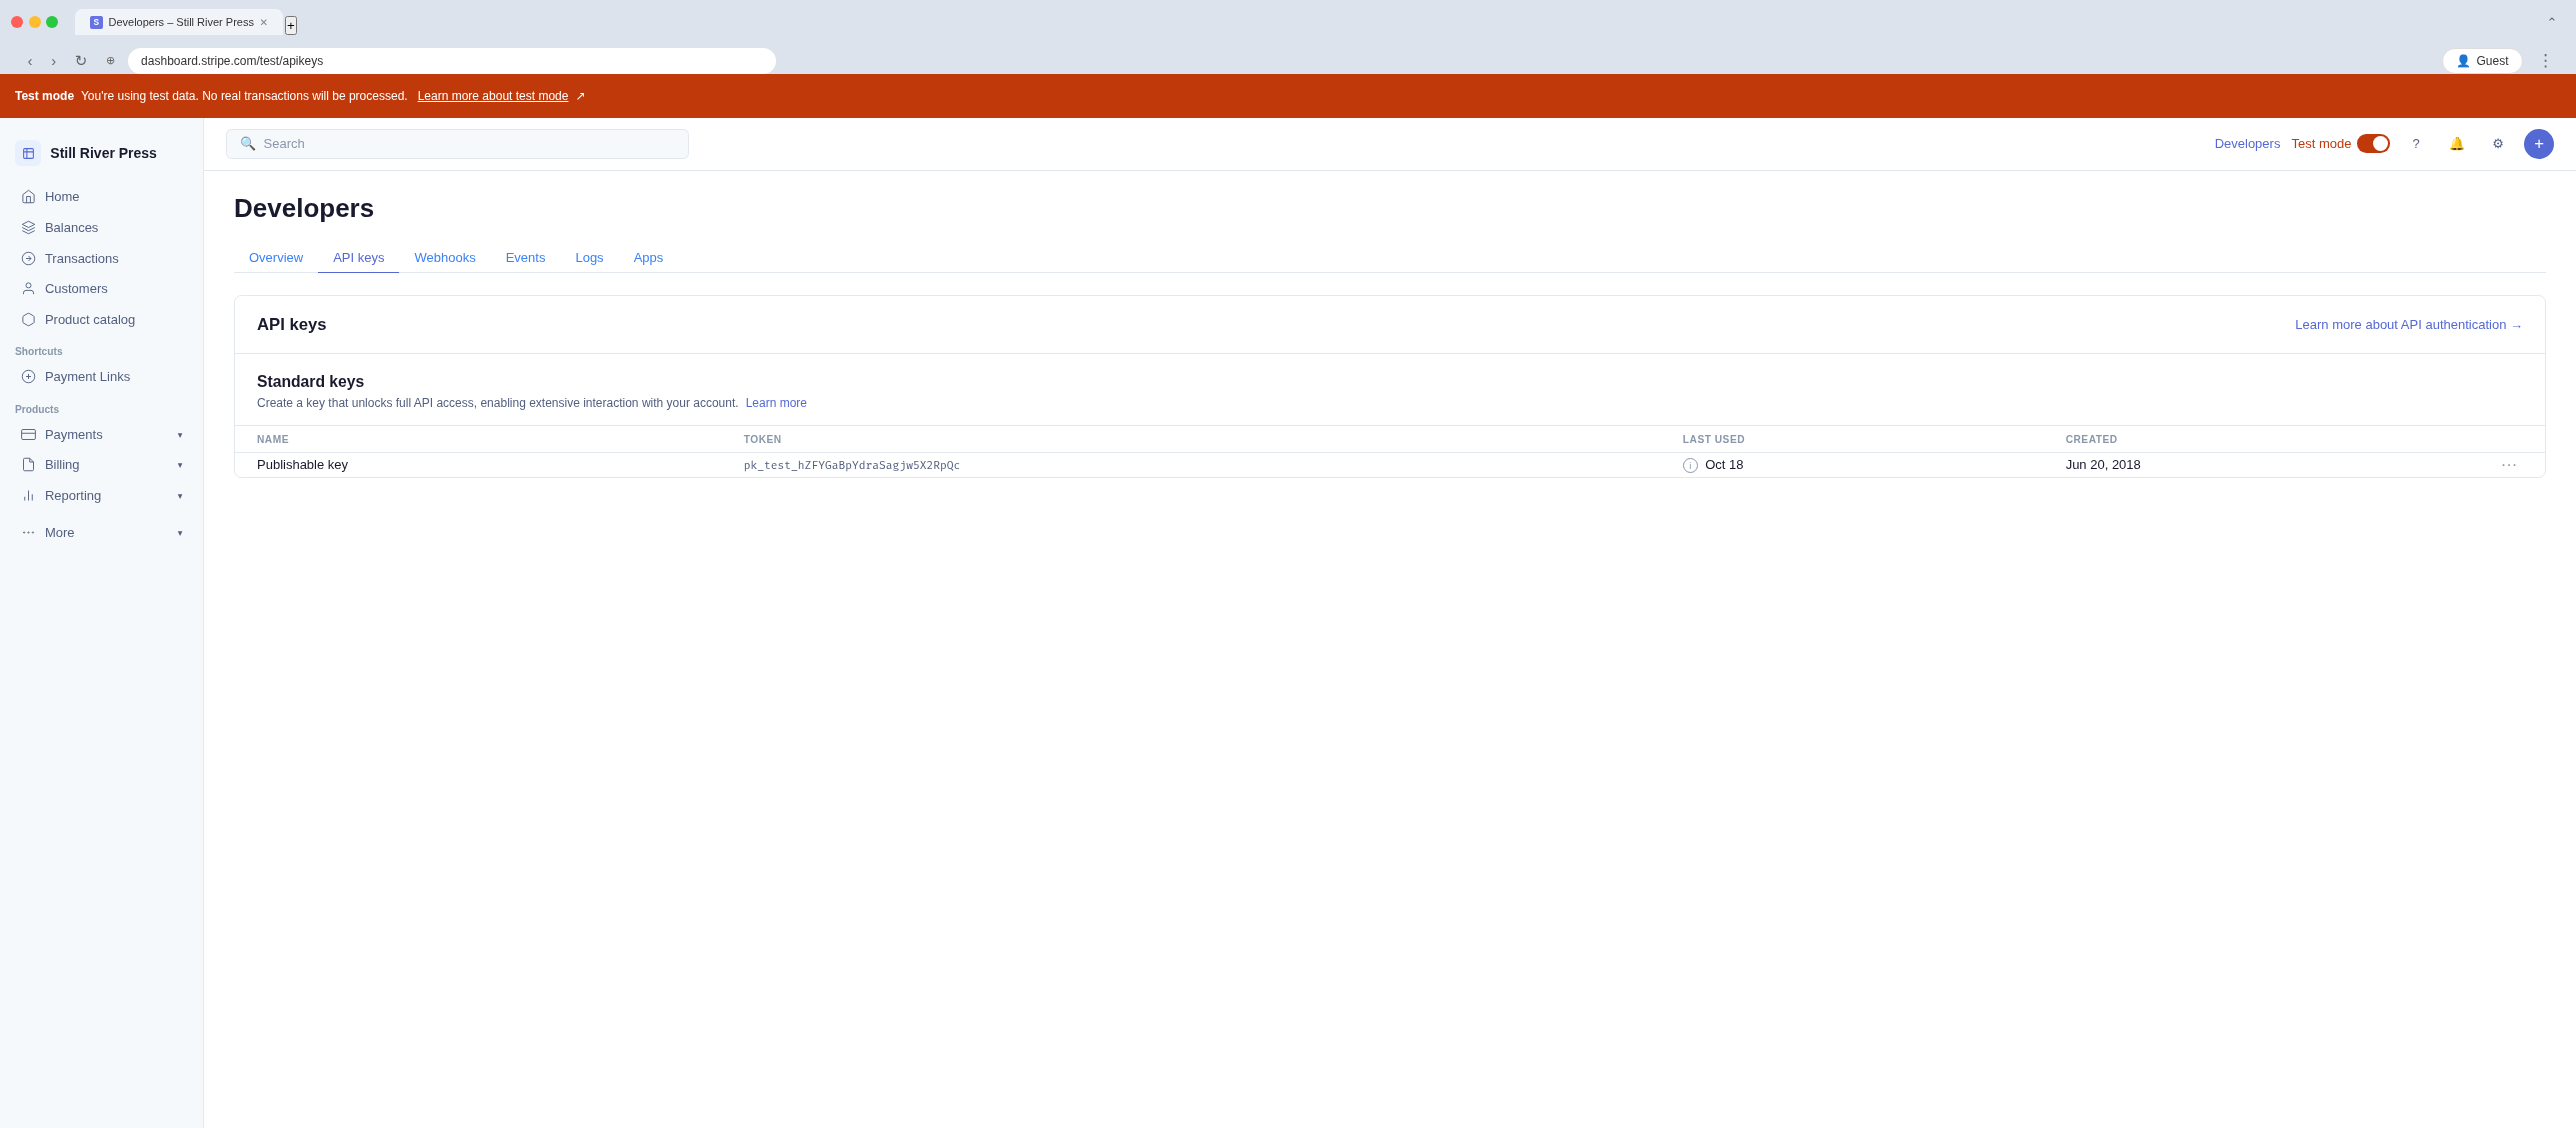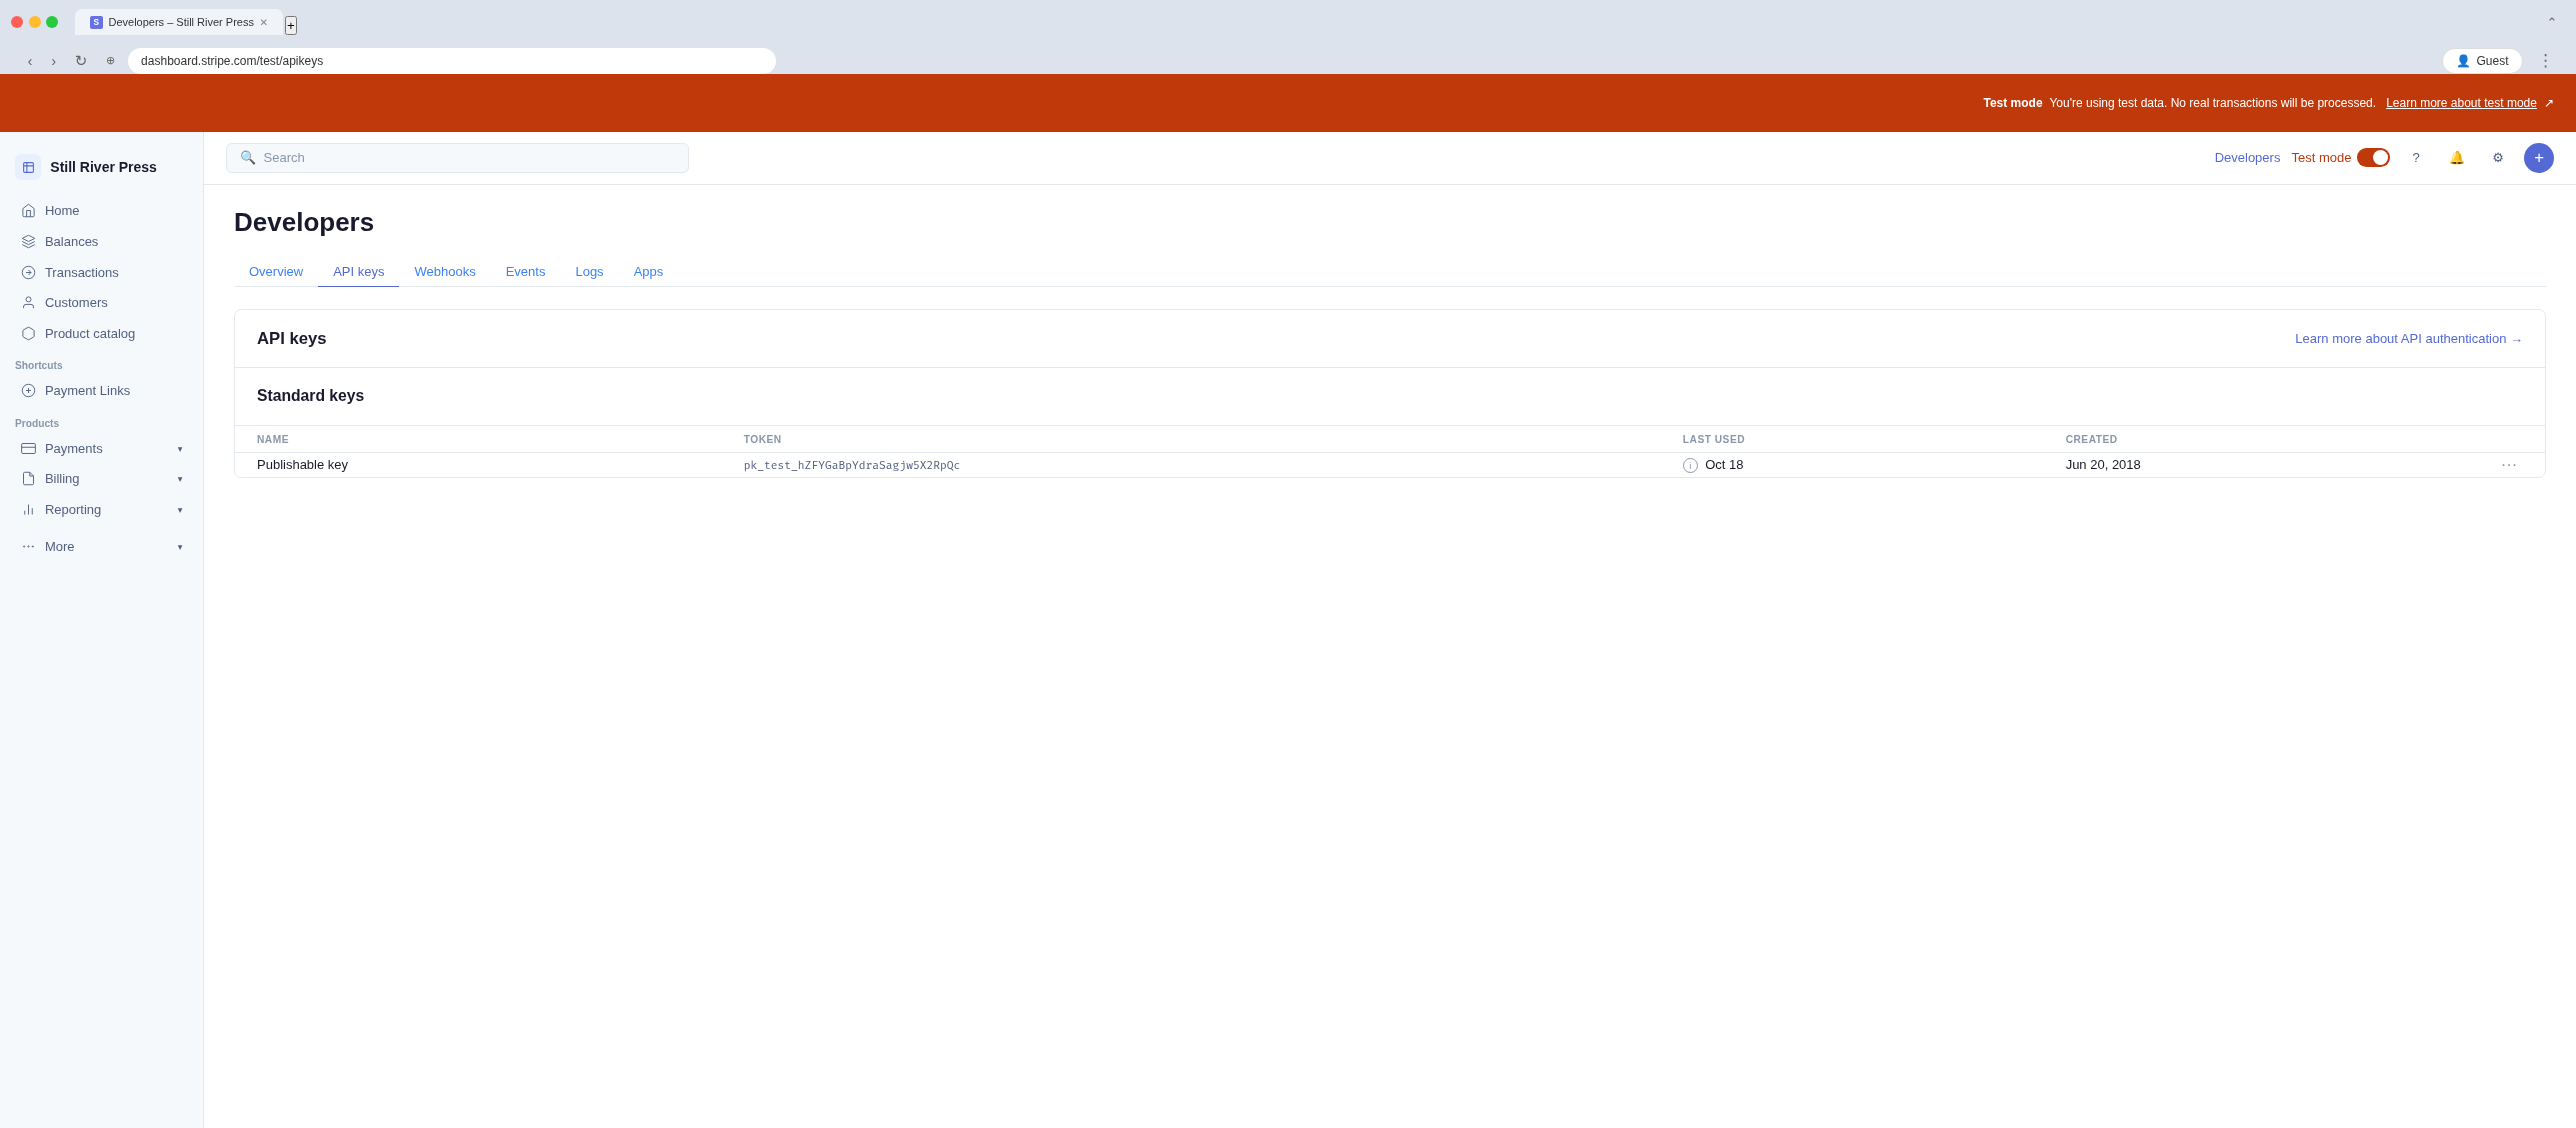--- a/index.html
+++ b/index.html
@@ -17,21 +17,21 @@
     .browser-tab { background: #f0f4f9; border-radius: 7.4px 7.4px 0 0; padding: 6.5px 15px; font-size: 11px; color: #333; display: flex; align-items: center; gap: 5.6px; min-width: 167px; }
     .browser-tab .tab-favicon { width: 13px; height: 13px; background: #6772e5; border-radius: 1.9px; display: flex; align-items: center; justify-content: center; color: white; font-size: 8.3px; font-weight: bold; }
     .browser-tab .tab-close { margin-left: auto; color: #888; font-size: 10.2px; cursor: pointer; }
     .browser-addressbar { background: #dde3ec; padding: 5.6px 11px 0; display: flex; align-items: center; gap: 7.4px; }
     .nav-btn { background: none; border: none; color: #666; font-size: 15px; cursor: pointer; padding: 3.7px 5.6px; border-radius: 3.7px; }
     .address-input { flex: 1; background: white; border: none; border-radius: 18.5px; padding: 5.6px 13px; font-size: 12px; color: #333; outline: none; max-width: 648px; }
     .browser-action { background: white; border: 0.9px solid #ddd; border-radius: 18.5px; padding: 4.6px 13px; font-size: 12px; color: #333; cursor: pointer; display: flex; align-items: center; gap: 5.6px; margin-left: auto; }
     .kebab { color: #666; font-size: 16.7px; margin-left: 7.4px; cursor: pointer; }
 
     
-    .test-banner { background: #c0390b; color: white; text-align: right; padding: 22px; font-size: 12px; }
+    .test-banner { background: #c0390b; color: white; text-align: left; padding: 15px; font-size: 12px; }
     .test-banner a { color: white; text-decoration: underline; }
 
     
     .app { display: flex; height: calc(100vh - 111px); background: white; min-height: 555px; }
 
     
     .sidebar { width: 204px; background: #f6f9fc; border-right: 0.9px solid #e3e8ef; padding: 15px 0; flex-shrink: 0; overflow-y: auto; }
     .sidebar-brand { display: flex; align-items: center; gap: 9.3px; padding: 7.4px 15px 15px; font-weight: 600; font-size: 14px; color: #1a1a2e; }
     .sidebar-brand-icon { width: 26px; height: 26px; background: #e8f0fe; border-radius: 5.6px; display: flex; align-items: center; justify-content: center; font-size: 11px; color: #5469d4; }
     .sidebar-section-label { font-size: 10.2px; font-weight: 600; color: #8898aa; padding: 11px 15px 3.7px; text-transform: none; letter-spacing: 0; }
@@ -267,20 +267,24 @@
       </div>
 
       <div class="card">
         <div class="card-header">
           <span class="card-title">API keys</span>
           <a class="card-link">Learn more about API authentication →</a>
         </div>
 
         <div class="section-header">
           <div class="section-title">Standard keys</div>
+          <div class="section-desc">
+            <span>Create a key that unlocks full API access, enabling extensive interaction with your account.</span>
+            <a style="color:#5469d4;text-decoration:none;margin-left:3.7px;">Learn more</a>
+          </div>
         </div>
 
         <table class="table">
           <thead>
             <tr>
               <th>NAME</th>
               <th>TOKEN</th>
               <th>LAST USED</th>
               <th>CREATED</th>
               <th style="width:37px;"></th>

